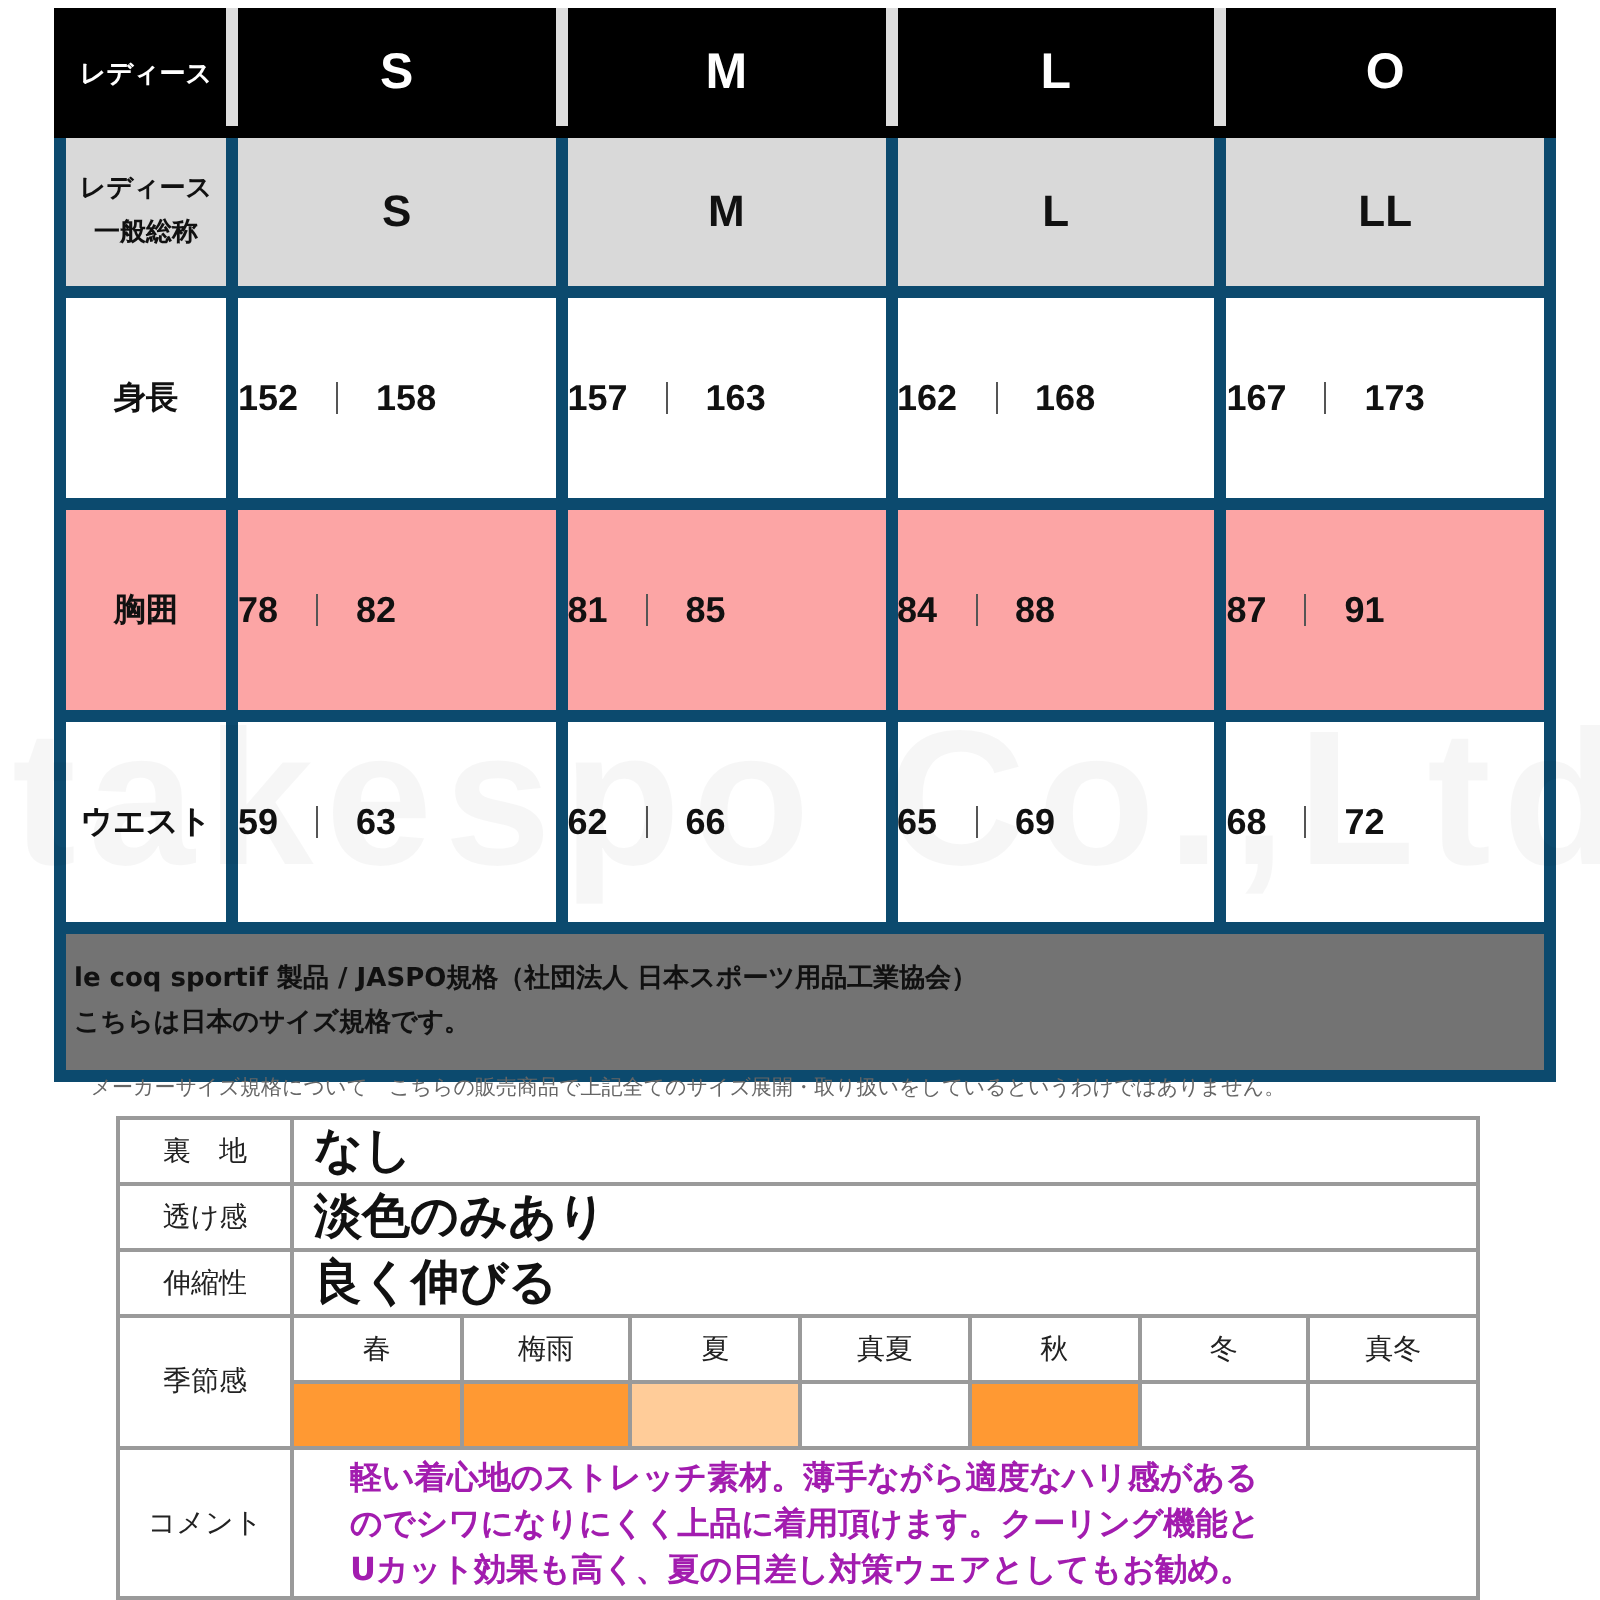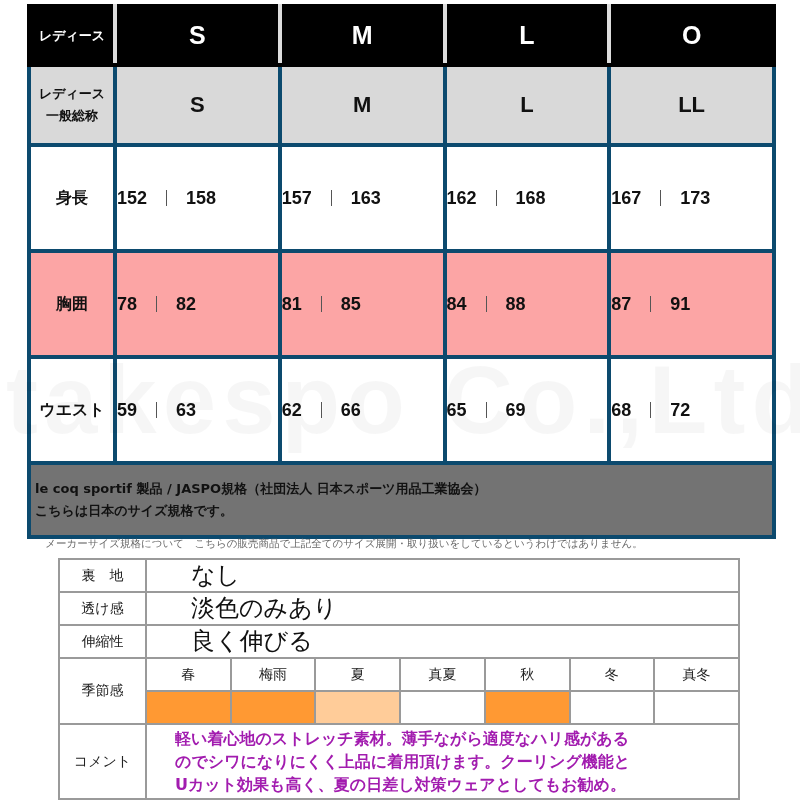--- a/index.html
+++ b/index.html
@@ -8,21 +8,21 @@
 
   .watermark {
     position: absolute; left: 0; top: 350px; width: 800px; height: 100px;
     font-family: "Liberation Sans", sans-serif; font-size: 96px; font-weight: bold;
     color: rgba(0,0,0,0.035); white-space: nowrap; letter-spacing: 6px; line-height: 100px;
     pointer-events: none; z-index: 5; padding-left: 6px;
   }
 
   
   .size-table { position: absolute; left: 27px; top: 4px; width: 745px; border-collapse: collapse; table-layout: fixed; }
-  .size-table td { border: 4px solid #0c4a6e; text-align: center; vertical-align: middle; }
+  .size-table td { border: 6px solid #0c4a6e; text-align: center; vertical-align: middle; }
   .size-table col.c0 { width: 86px; }
   .size-table col.cs { width: 164.75px; }
   .row-head td { background: #000; color: #fff; height: 59px; border-color: #000; border-right-color: #ddd; }
   .row-head td:last-child { border-right-color: #000; }
   .row-head .lbl { font-size: 13px; font-weight: bold; }
   .row-head .sz { font-family: "Liberation Sans", sans-serif; font-size: 25px; font-weight: bold; }
   .row-gen td { background: #d9d9d9; height: 80px; }
   .row-gen .lbl { font-size: 13px; font-weight: bold; line-height: 22px; }
   .row-gen .sz { font-family: "Liberation Sans", sans-serif; font-size: 22px; font-weight: bold; }
   .row-meas td { height: 106px; }
@@ -33,21 +33,21 @@
   .range .v { line-height: 24px; }
   .row-note td { text-align: left; height: 74px; padding: 12px 4px; font-size: 13px; font-weight: bold; line-height: 22px; background: #737373; }
 
   .disclaimer { position: absolute; left: 0; top: 537px; width: 688px; text-align: center; font-size: 10.5px; color: #666; }
 
   
   .spec-table { position: absolute; left: 58px; top: 558px; width: 682px; border-collapse: collapse; table-layout: fixed; }
   .spec-table td { border: 2px solid #9a9a9a; }
   .spec-table col.k { width: 87px; }
   .spec-table .k-cell { text-align: center; font-size: 14px; color: #222; vertical-align: middle; }
-  .spec-table .v-big { font-size: 24px; font-weight: normal; padding-left: 44px; height: 33px; line-height: 29px; }
+  .spec-table .v-big { font-size: 24px; font-weight: bold; padding-left: 10px; height: 33px; line-height: 29px; }
   .season-head td { text-align: center; font-size: 14px; height: 33px; color: #222; }
   .season-bar td { height: 33px; }
   .comment { font-size: 16px; font-weight: bold; line-height: 23px; padding: 2px 4px 2px 28px; color: #a21caf; }
   .comment-lbl { font-size: 14px; }
 </style>
 </head>
 <body>
 
 <table class="size-table">
   <colgroup>

